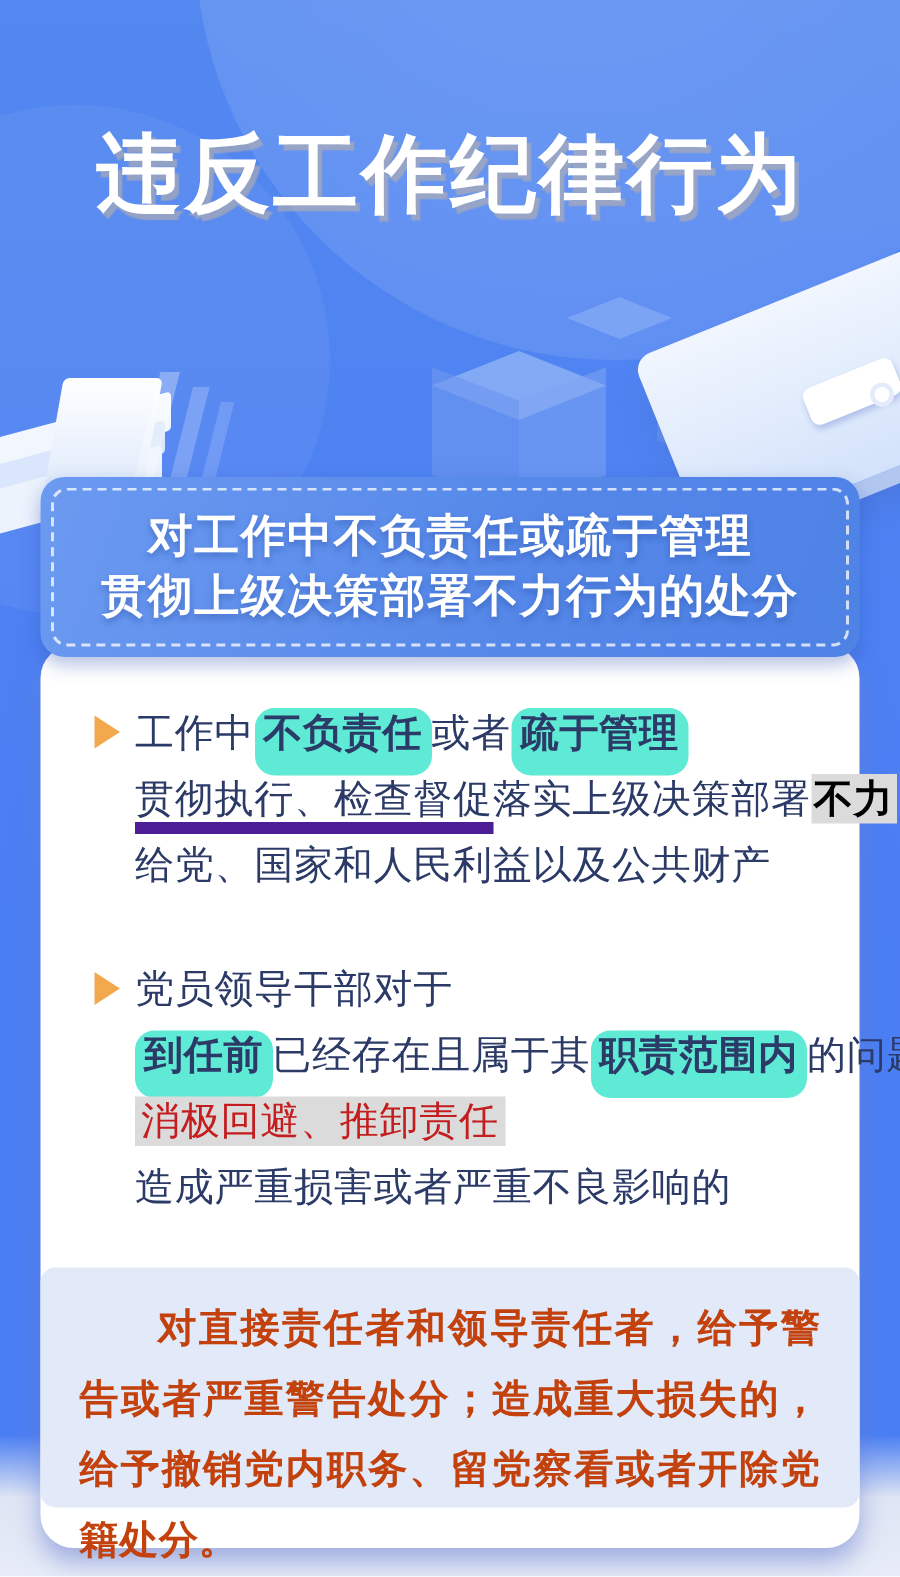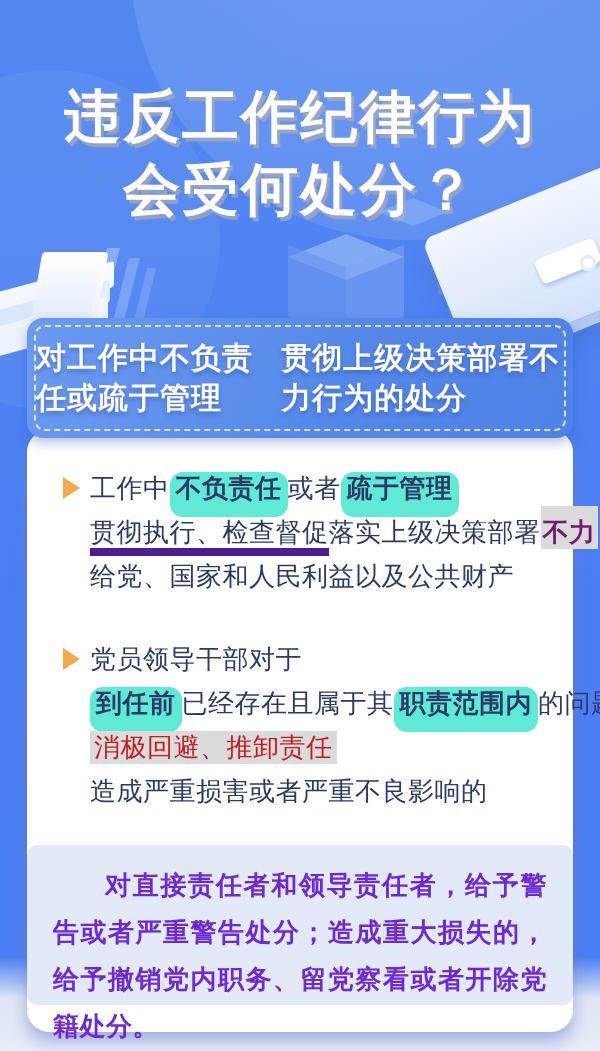--- a/index.html
+++ b/index.html
@@ -40,41 +40,41 @@
   
   .title{position:absolute;left:0;top:80px;width:600px;text-align:center;color:#ffffff;
     font-weight:900;font-size:57px;line-height:73px;letter-spacing:2px;
     text-shadow:3px 4px 1px rgba(186,176,168,0.6);}
   
   .header-box{position:absolute;left:27px;top:318px;width:546px;height:120px;border-radius:16px;
     background:linear-gradient(110deg,#6c9af1 0%,#5487e8 60%,#4f82e5 100%);
     box-shadow:0 5px 12px rgba(45,80,175,0.35);z-index:3;}
   .header-inner{position:absolute;left:7px;top:7px;right:7px;bottom:7px;border-radius:11px;
     border:2px dashed rgba(255,255,255,0.75);
-    display:flex;flex-direction:row;justify-content:center;align-items:center;}
+    display:flex;flex-direction:column;justify-content:center;align-items:center;}
   .header-line{color:#ffffff;font-weight:900;font-size:30px;line-height:40px;letter-spacing:1px;
     text-shadow:0 3px 4px rgba(40,75,160,0.45);}
   
   .card{position:absolute;left:27px;top:430px;width:546px;height:602px;background:#ffffff;
     border-radius:22px;box-shadow:0 9px 16px rgba(105,125,205,0.55);z-index:2;}
   .card-content{position:absolute;left:0;top:0;right:0;padding:36px 28px 0 36px;box-sizing:border-box;}
   .bullet-block{display:flex;align-items:flex-start;}
   .bullet-block + .bullet-block{margin-top:39px;}
   .tri{width:0;height:0;border-left:17px solid #f2a94e;border-top:11px solid transparent;
     border-bottom:11px solid transparent;margin:11px 10px 0 0;flex:none;}
   .btext{font-size:26px;line-height:44px;color:#2b3a66;font-weight:500;letter-spacing:.5px;}
   .bline{white-space:nowrap;}
   .pill{font-weight:800;background:#5eead4;border-radius:13px;padding:1px 6px 14px;}
   .ul{border-bottom:8px solid #4c1d95;padding-bottom:1px;}
-  .rg{font-weight:800;color:#701a75;background:#dbdbdb;padding:11px 2px 2px;}
+  .rg{font-weight:800;color:#000000;background:#dbdbdb;padding:1px 2px 2px;}
   .redline{font-weight:400;color:#c41d1f;background:#dbdbdb;padding:1px 4px 2px;}
   
   .punish-box{position:absolute;left:0;right:0;top:415px;height:160px;border-radius:10px;
     background:#e2e9f8;box-sizing:border-box;padding:17px 26px 0 26px;}
-  .punish-text{color:#6d28d9;font-weight:800;font-size:26px;line-height:47px;letter-spacing:.5px;
+  .punish-text{color:#c2410c;font-weight:800;font-size:26px;line-height:47px;letter-spacing:.5px;
     text-indent:2em;text-align:justify;}
 </style>
 </head>
 <body>
 
 <div class="poster">
 
   <div class="deco circle-big"></div>
   <div class="deco circle-left"></div>
   <div class="deco book-slab bk1"></div>
@@ -90,21 +90,20 @@
   <div class="deco c1r"></div>
   <div class="deco cube-top c2t"></div>
   <div class="deco c2l"></div>
   <div class="deco c2r"></div>
   <div class="deco board"></div>
   <div class="deco clip-tab"></div>
   <div class="deco clip-dot"></div>
 
   <div class="title">
     <div>违反工作纪律行为</div>
-    <div>会受何处分？</div>
   </div>
 
   <div class="header-box">
     <div class="header-inner">
       <div class="header-line">对工作中不负责任或疏于管理</div>
       <div class="header-line">贯彻上级决策部署不力行为的处分</div>
     </div>
   </div>
 
   <div class="card">

